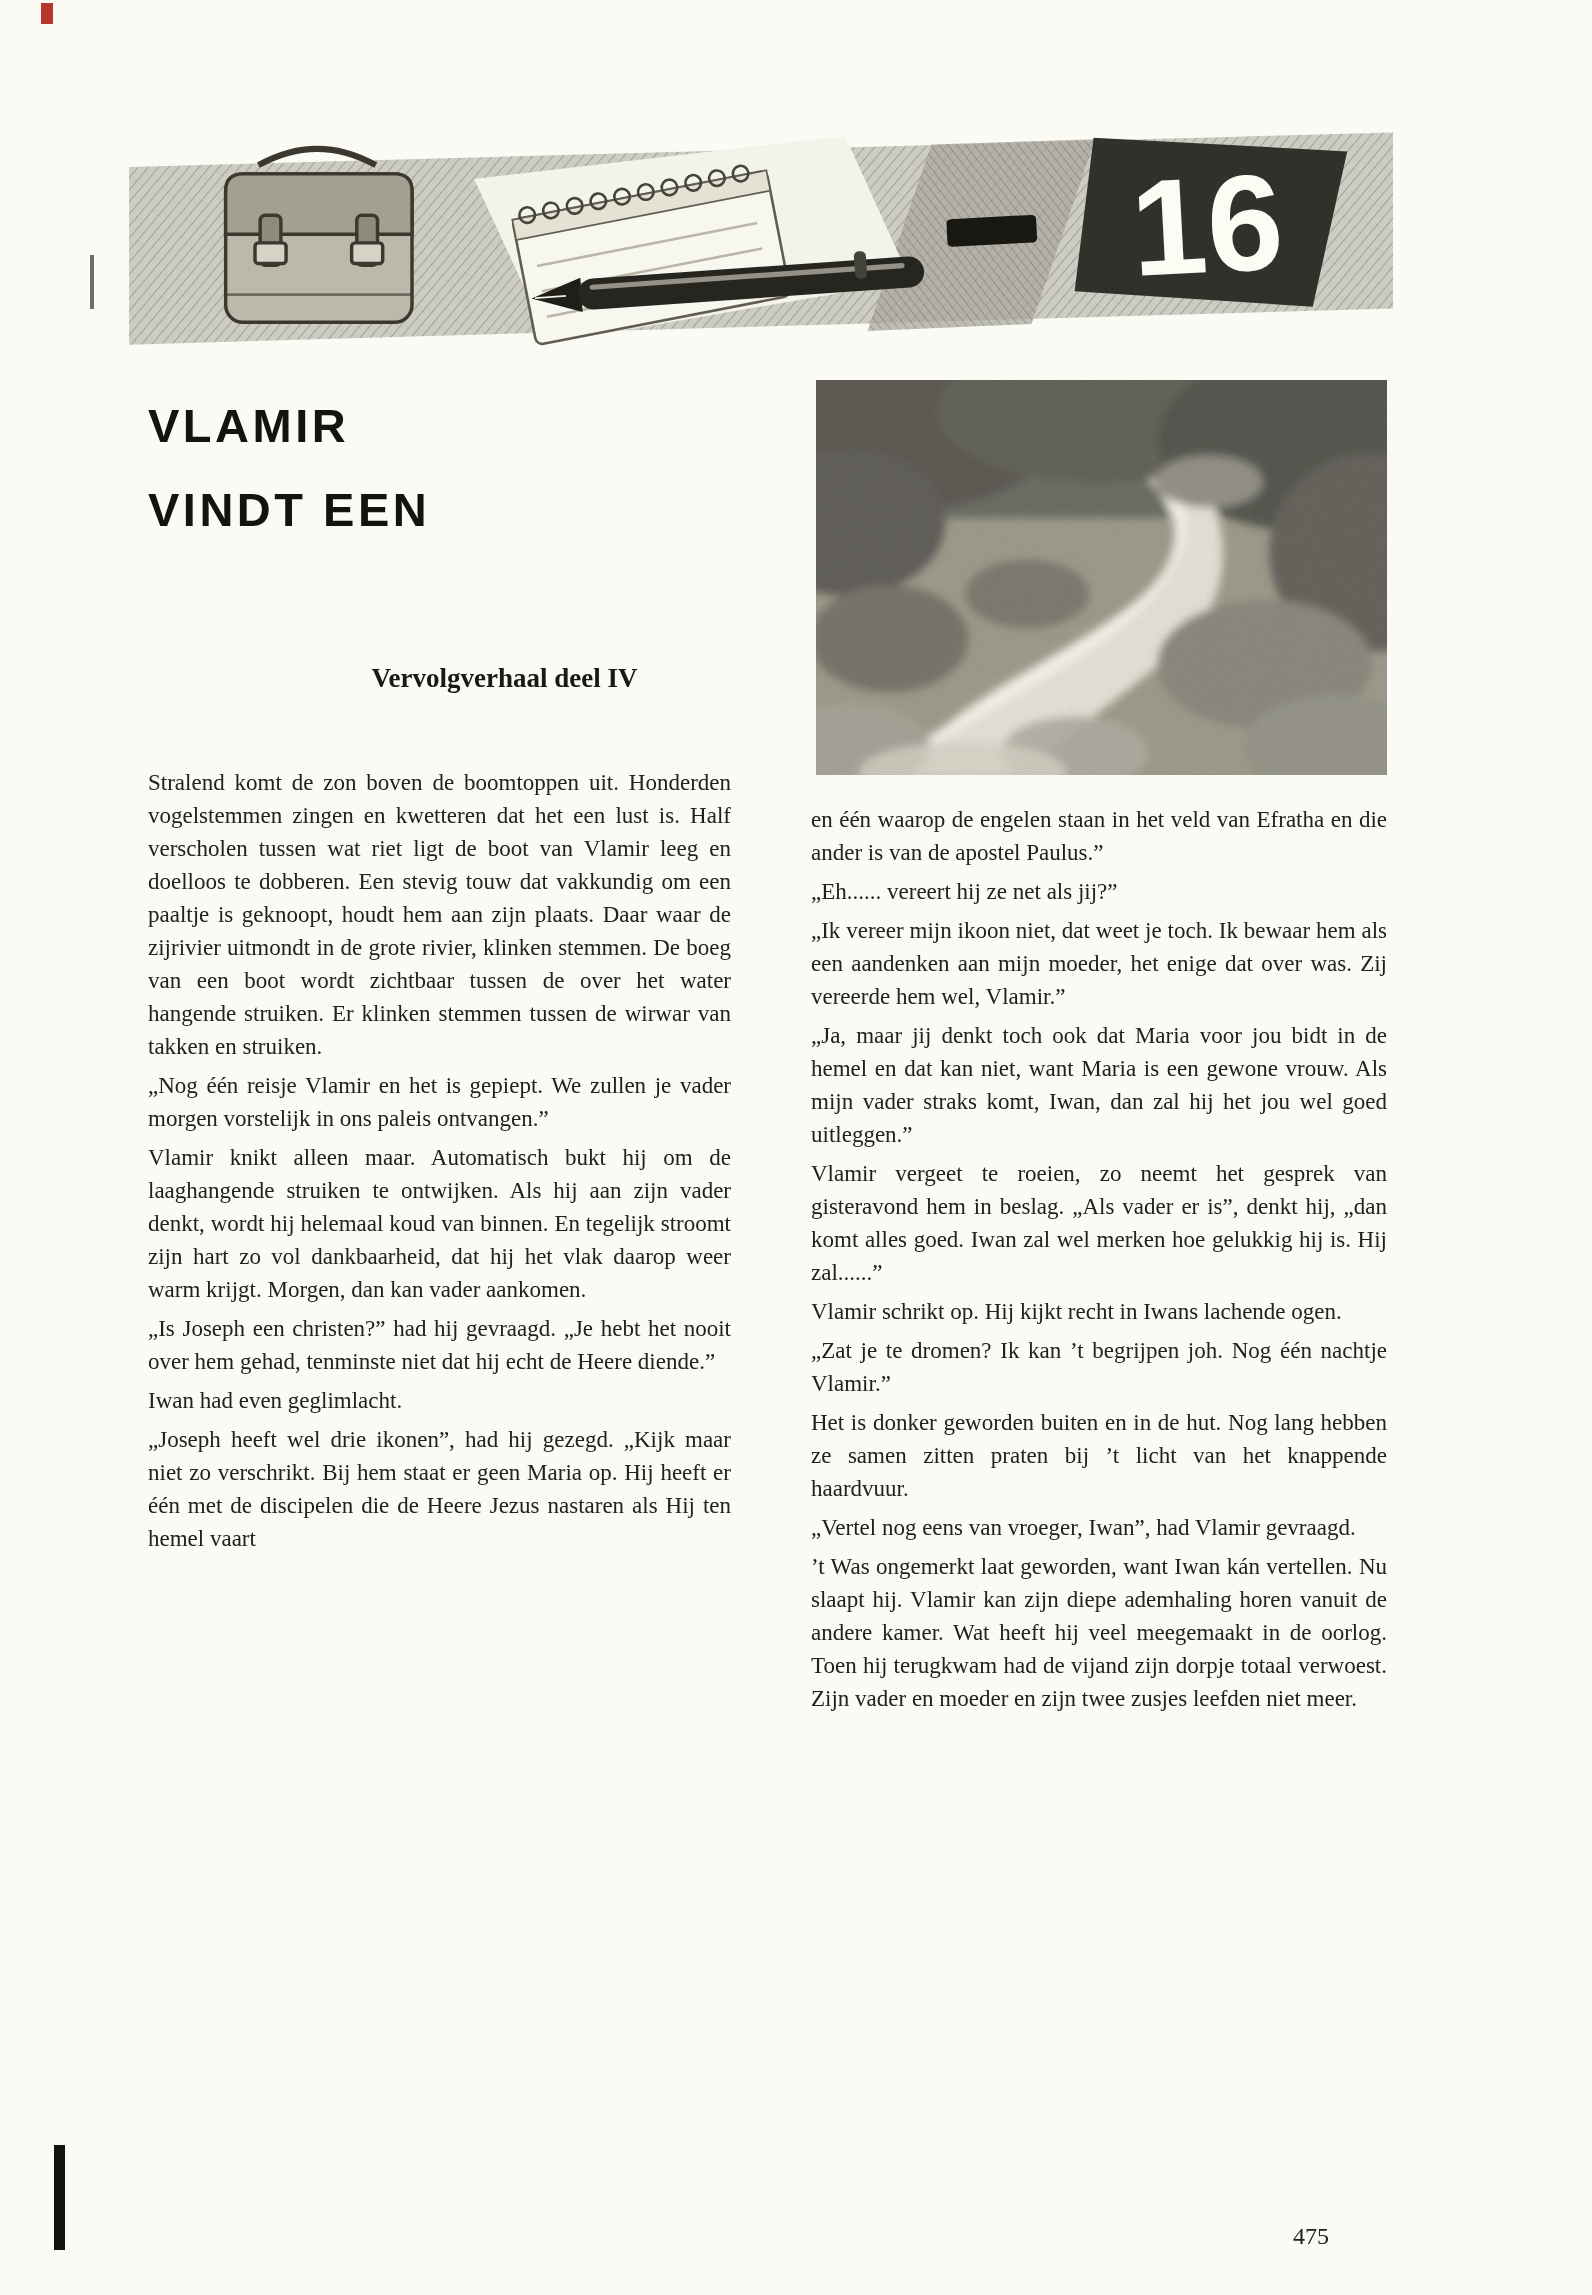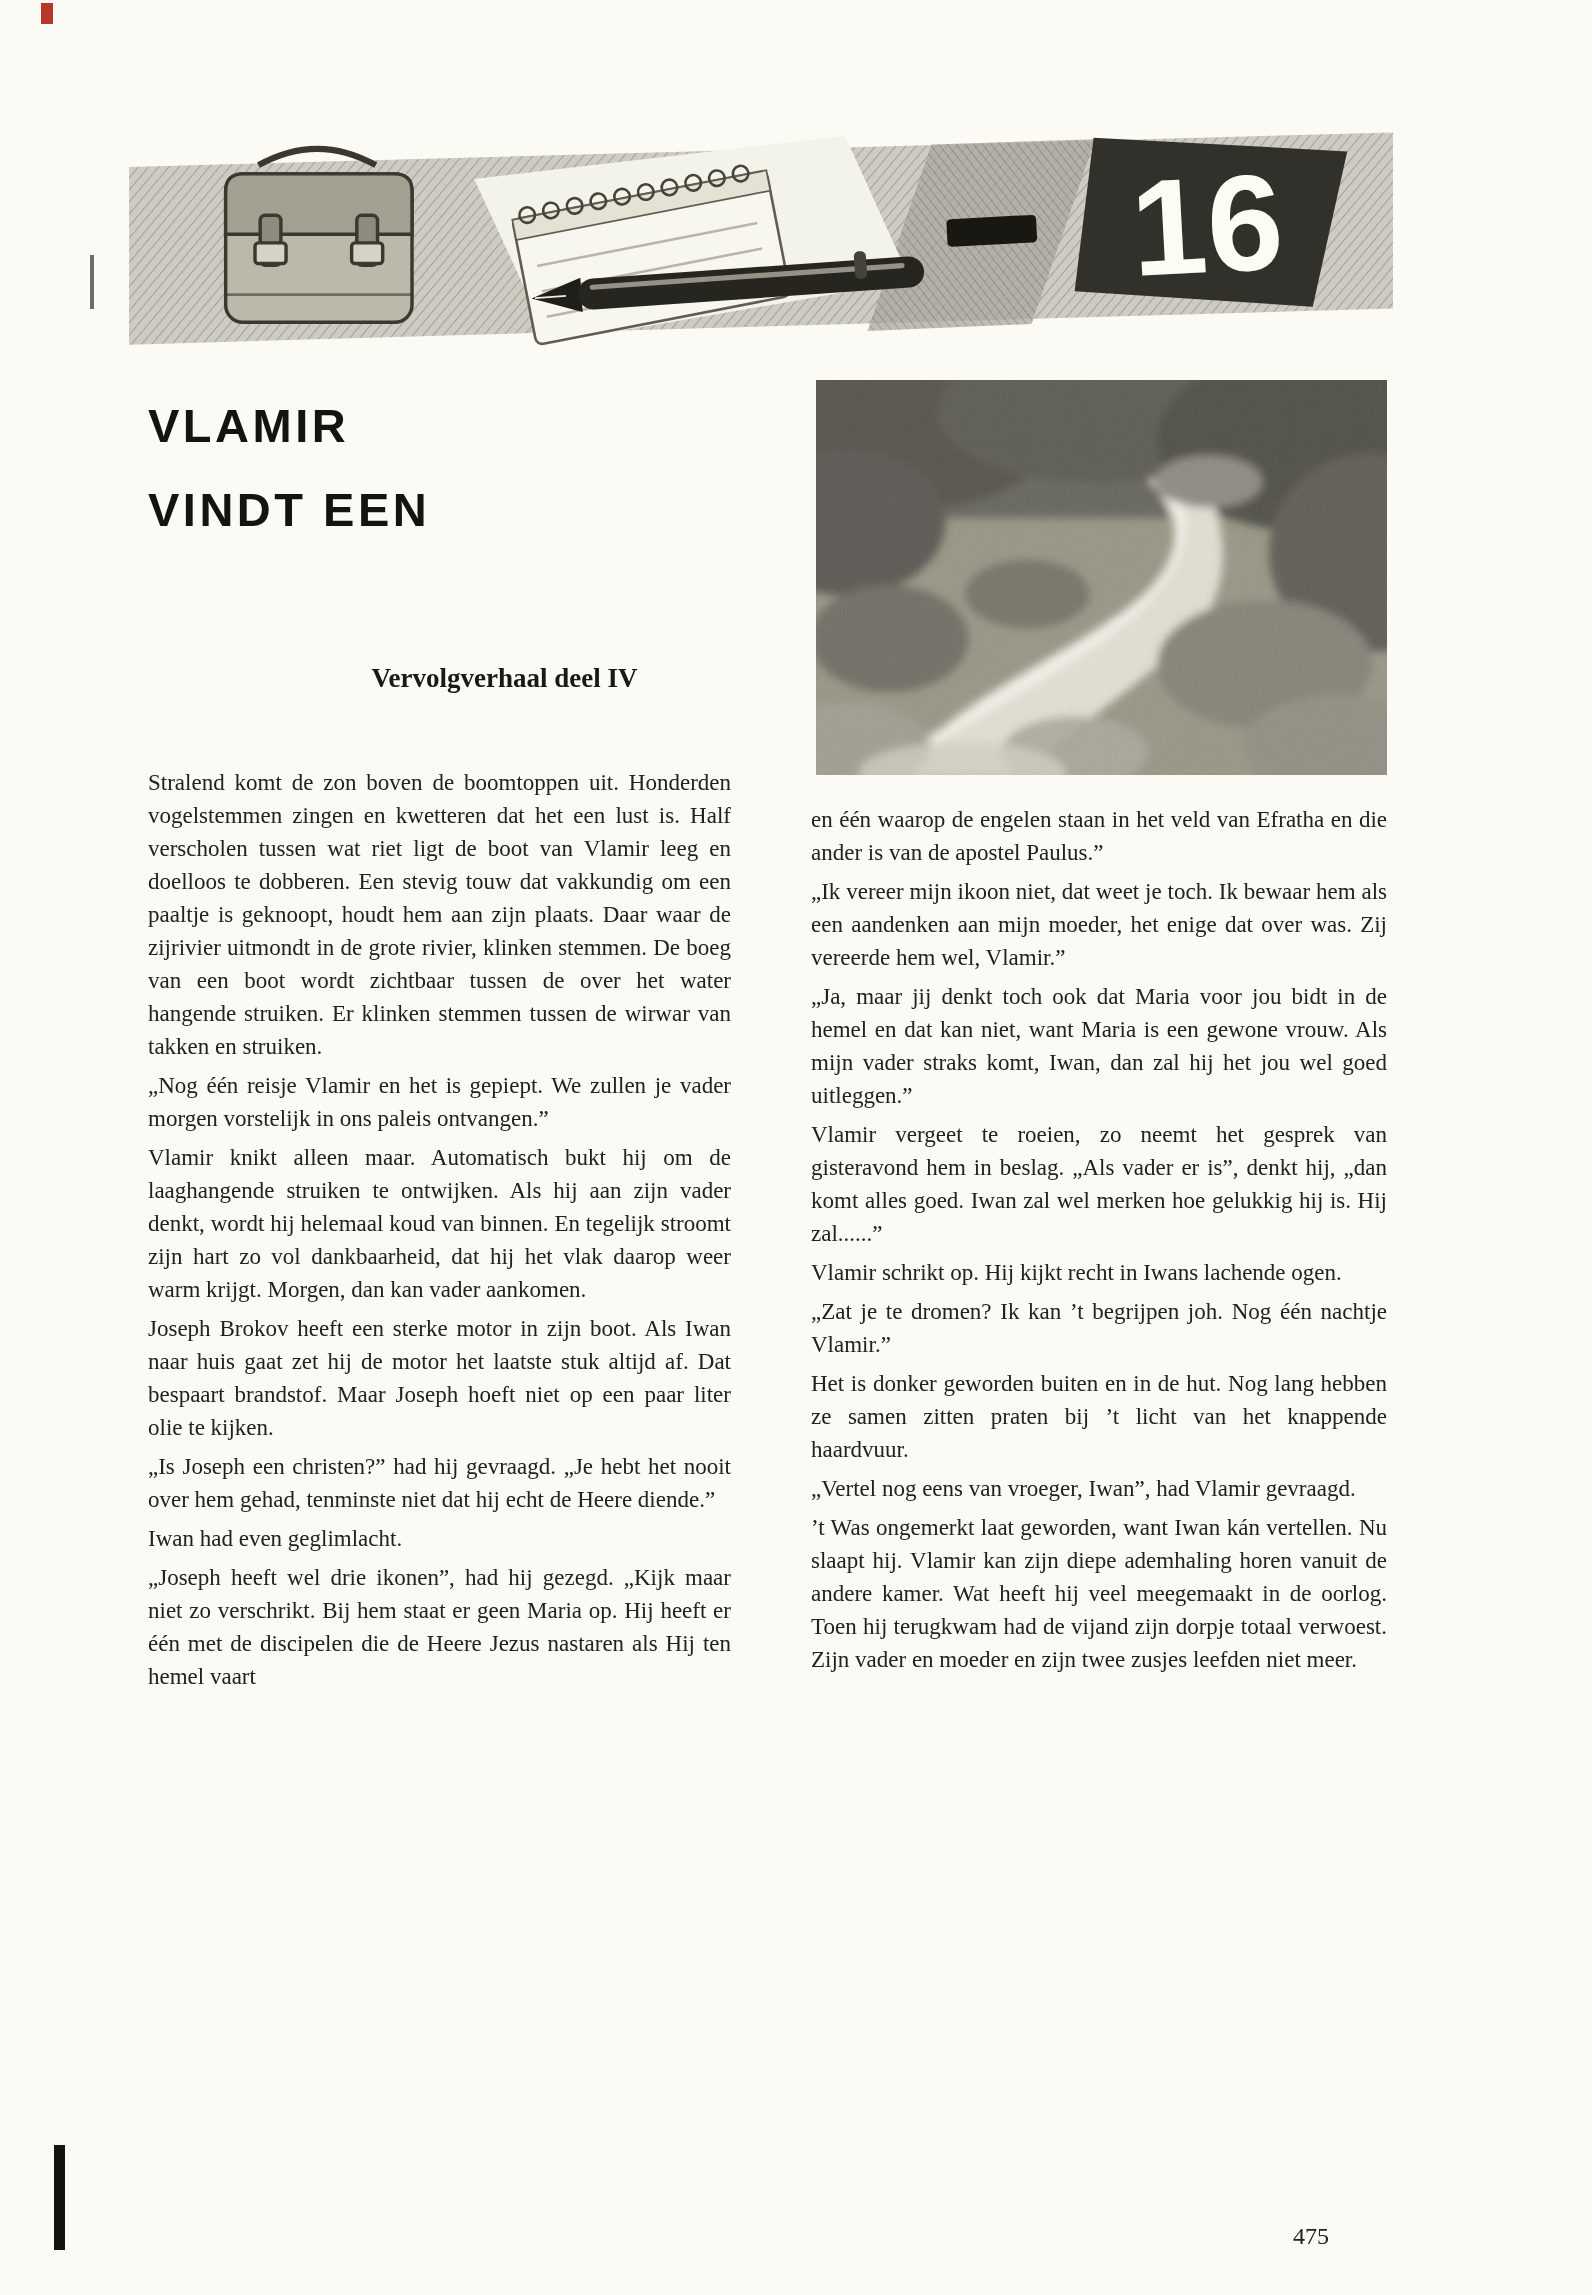--- a/index.html
+++ b/index.html
@@ -162,28 +162,28 @@
         <ellipse cx="170" cy="455" rx="120" ry="35" fill="#c9c6b6" opacity="0.8"></ellipse>
       </g>
       <rect width="662" height="458" filter="url(#grain)"></rect>
     </svg>
   </div>
 
   <div class="col col-left">
     <p class="body">Stralend komt de zon boven de boomtoppen uit. Honderden vogelstemmen zingen en kwetteren dat het een lust is. Half verscholen tussen wat riet ligt de boot van Vlamir leeg en doelloos te dobberen. Een stevig touw dat vakkundig om een paaltje is geknoopt, houdt hem aan zijn plaats. Daar waar de zijrivier uitmondt in de grote rivier, klinken stemmen. De boeg van een boot wordt zichtbaar tussen de over het water hangende struiken. Er klinken stemmen tussen de wirwar van takken en struiken.</p>
     <p class="body">„Nog één reisje Vlamir en het is gepiept. We zullen je vader morgen vorstelijk in ons paleis ontvangen.”</p>
     <p class="body">Vlamir knikt alleen maar. Automatisch bukt hij om de laaghangende struiken te ontwijken. Als hij aan zijn vader denkt, wordt hij helemaal koud van binnen. En tegelijk stroomt zijn hart zo vol dankbaarheid, dat hij het vlak daarop weer warm krijgt. Morgen, dan kan vader aankomen.</p>
-    <p class="body">Joseph Brokov heeft een sterke motor in zijn boot. Als Iwan naar huis gaat zet hij de motor het laatste stuk altijd af. Dat bespaart brandstof. Maar Joseph hoeft niet op een paar liter olie te kijken.</p>
     <p class="body">„Is Joseph een christen?” had hij gevraagd. „Je hebt het nooit over hem gehad, tenminste niet dat hij echt de Heere diende.”</p>
     <p class="body">Iwan had even geglimlacht.</p>
     <p class="body">„Joseph heeft wel drie ikonen”, had hij gezegd. „Kijk maar niet zo verschrikt. Bij hem staat er geen Maria op. Hij heeft er één met de discipelen die de Heere Jezus nastaren als Hij ten hemel vaart</p>
   </div>
 
   <div class="col col-right">
     <p class="body">en één waarop de engelen staan in het veld van Efratha en die ander is van de apostel Paulus.”</p>
+    <p class="body">„Eh...... vereert hij ze net als jij?”</p>
     <p class="body">„Ik vereer mijn ikoon niet, dat weet je toch. Ik bewaar hem als een aandenken aan mijn moeder, het enige dat over was. Zij vereerde hem wel, Vlamir.”</p>
     <p class="body">„Ja, maar jij denkt toch ook dat Maria voor jou bidt in de hemel en dat kan niet, want Maria is een gewone vrouw. Als mijn vader straks komt, Iwan, dan zal hij het jou wel goed uitleggen.”</p>
     <p class="body">Vlamir vergeet te roeien, zo neemt het gesprek van gisteravond hem in beslag. „Als vader er is”, denkt hij, „dan komt alles goed. Iwan zal wel merken hoe gelukkig hij is. Hij zal......”</p>
     <p class="body">Vlamir schrikt op. Hij kijkt recht in Iwans lachende ogen.</p>
     <p class="body">„Zat je te dromen? Ik kan ’t begrijpen joh. Nog één nachtje Vlamir.”</p>
     <p class="body">Het is donker geworden buiten en in de hut. Nog lang hebben ze samen zitten praten bij ’t licht van het knappende haardvuur.</p>
     <p class="body">„Vertel nog eens van vroeger, Iwan”, had Vlamir gevraagd.</p>
     <p class="body">’t Was ongemerkt laat geworden, want Iwan kán vertellen. Nu slaapt hij. Vlamir kan zijn diepe ademhaling horen vanuit de andere kamer. Wat heeft hij veel meegemaakt in de oorlog. Toen hij terugkwam had de vijand zijn dorpje totaal verwoest. Zijn vader en moeder en zijn twee zusjes leefden niet meer.</p>
   </div>
 

